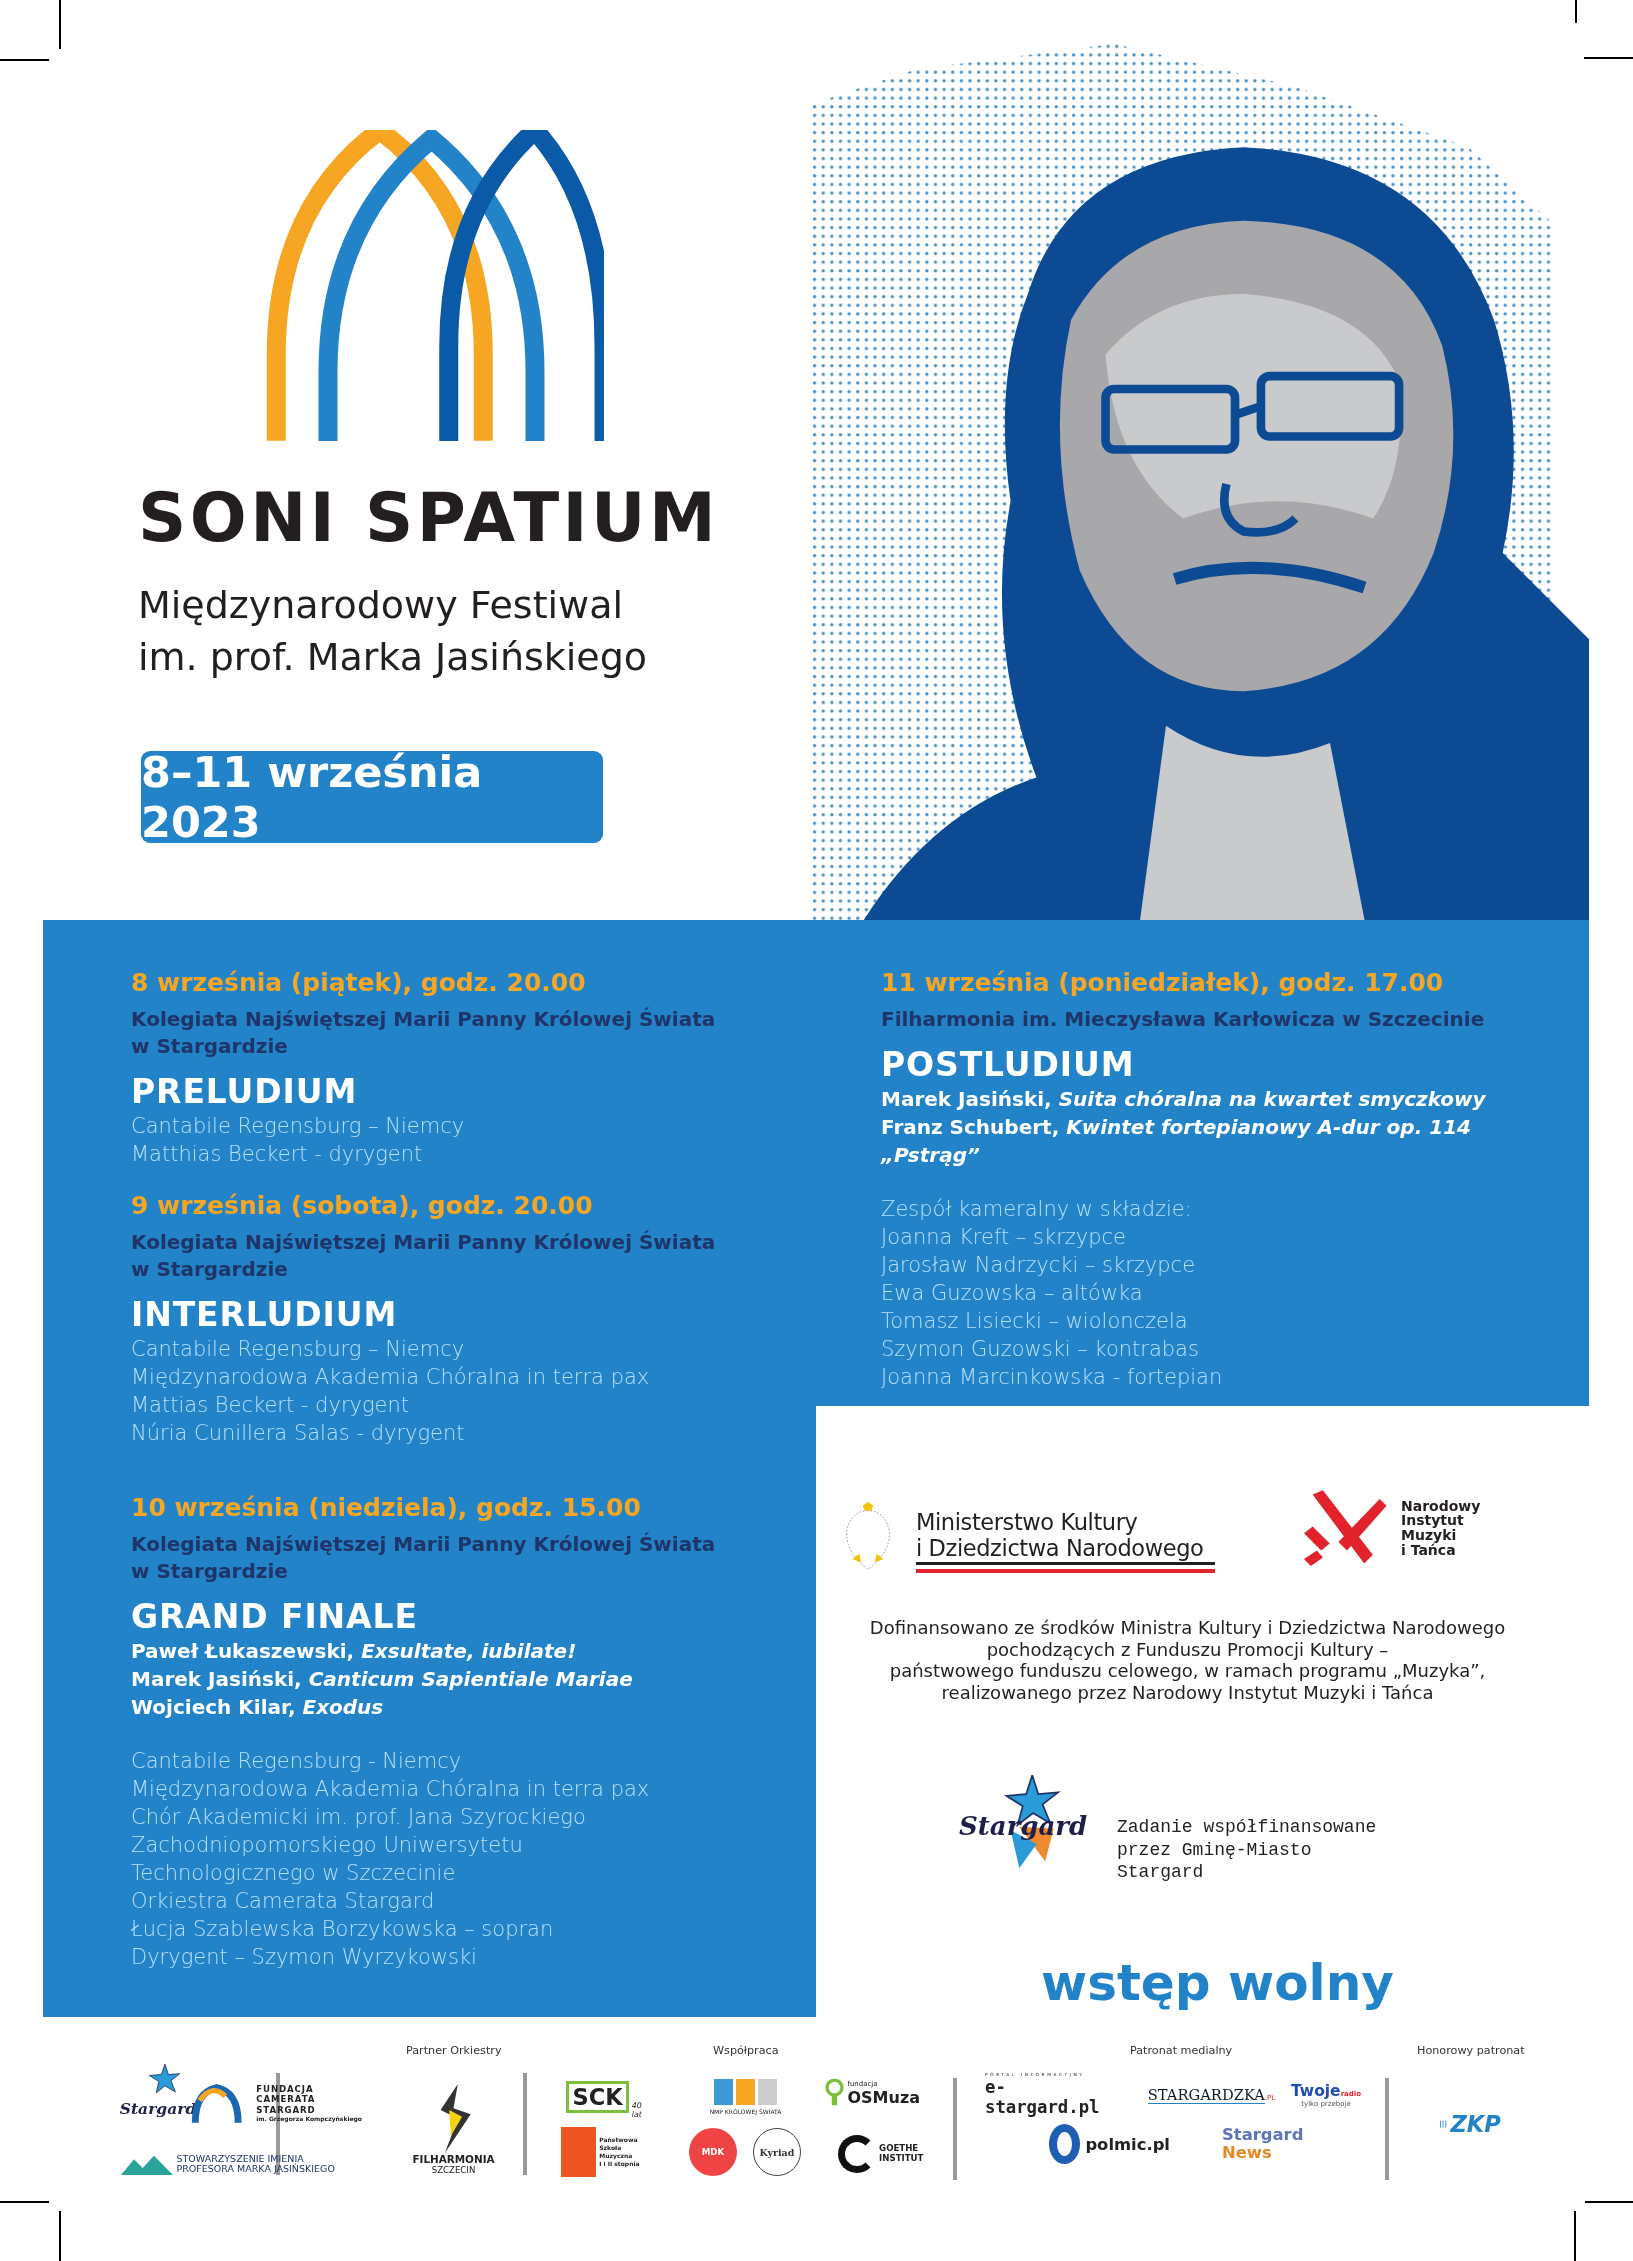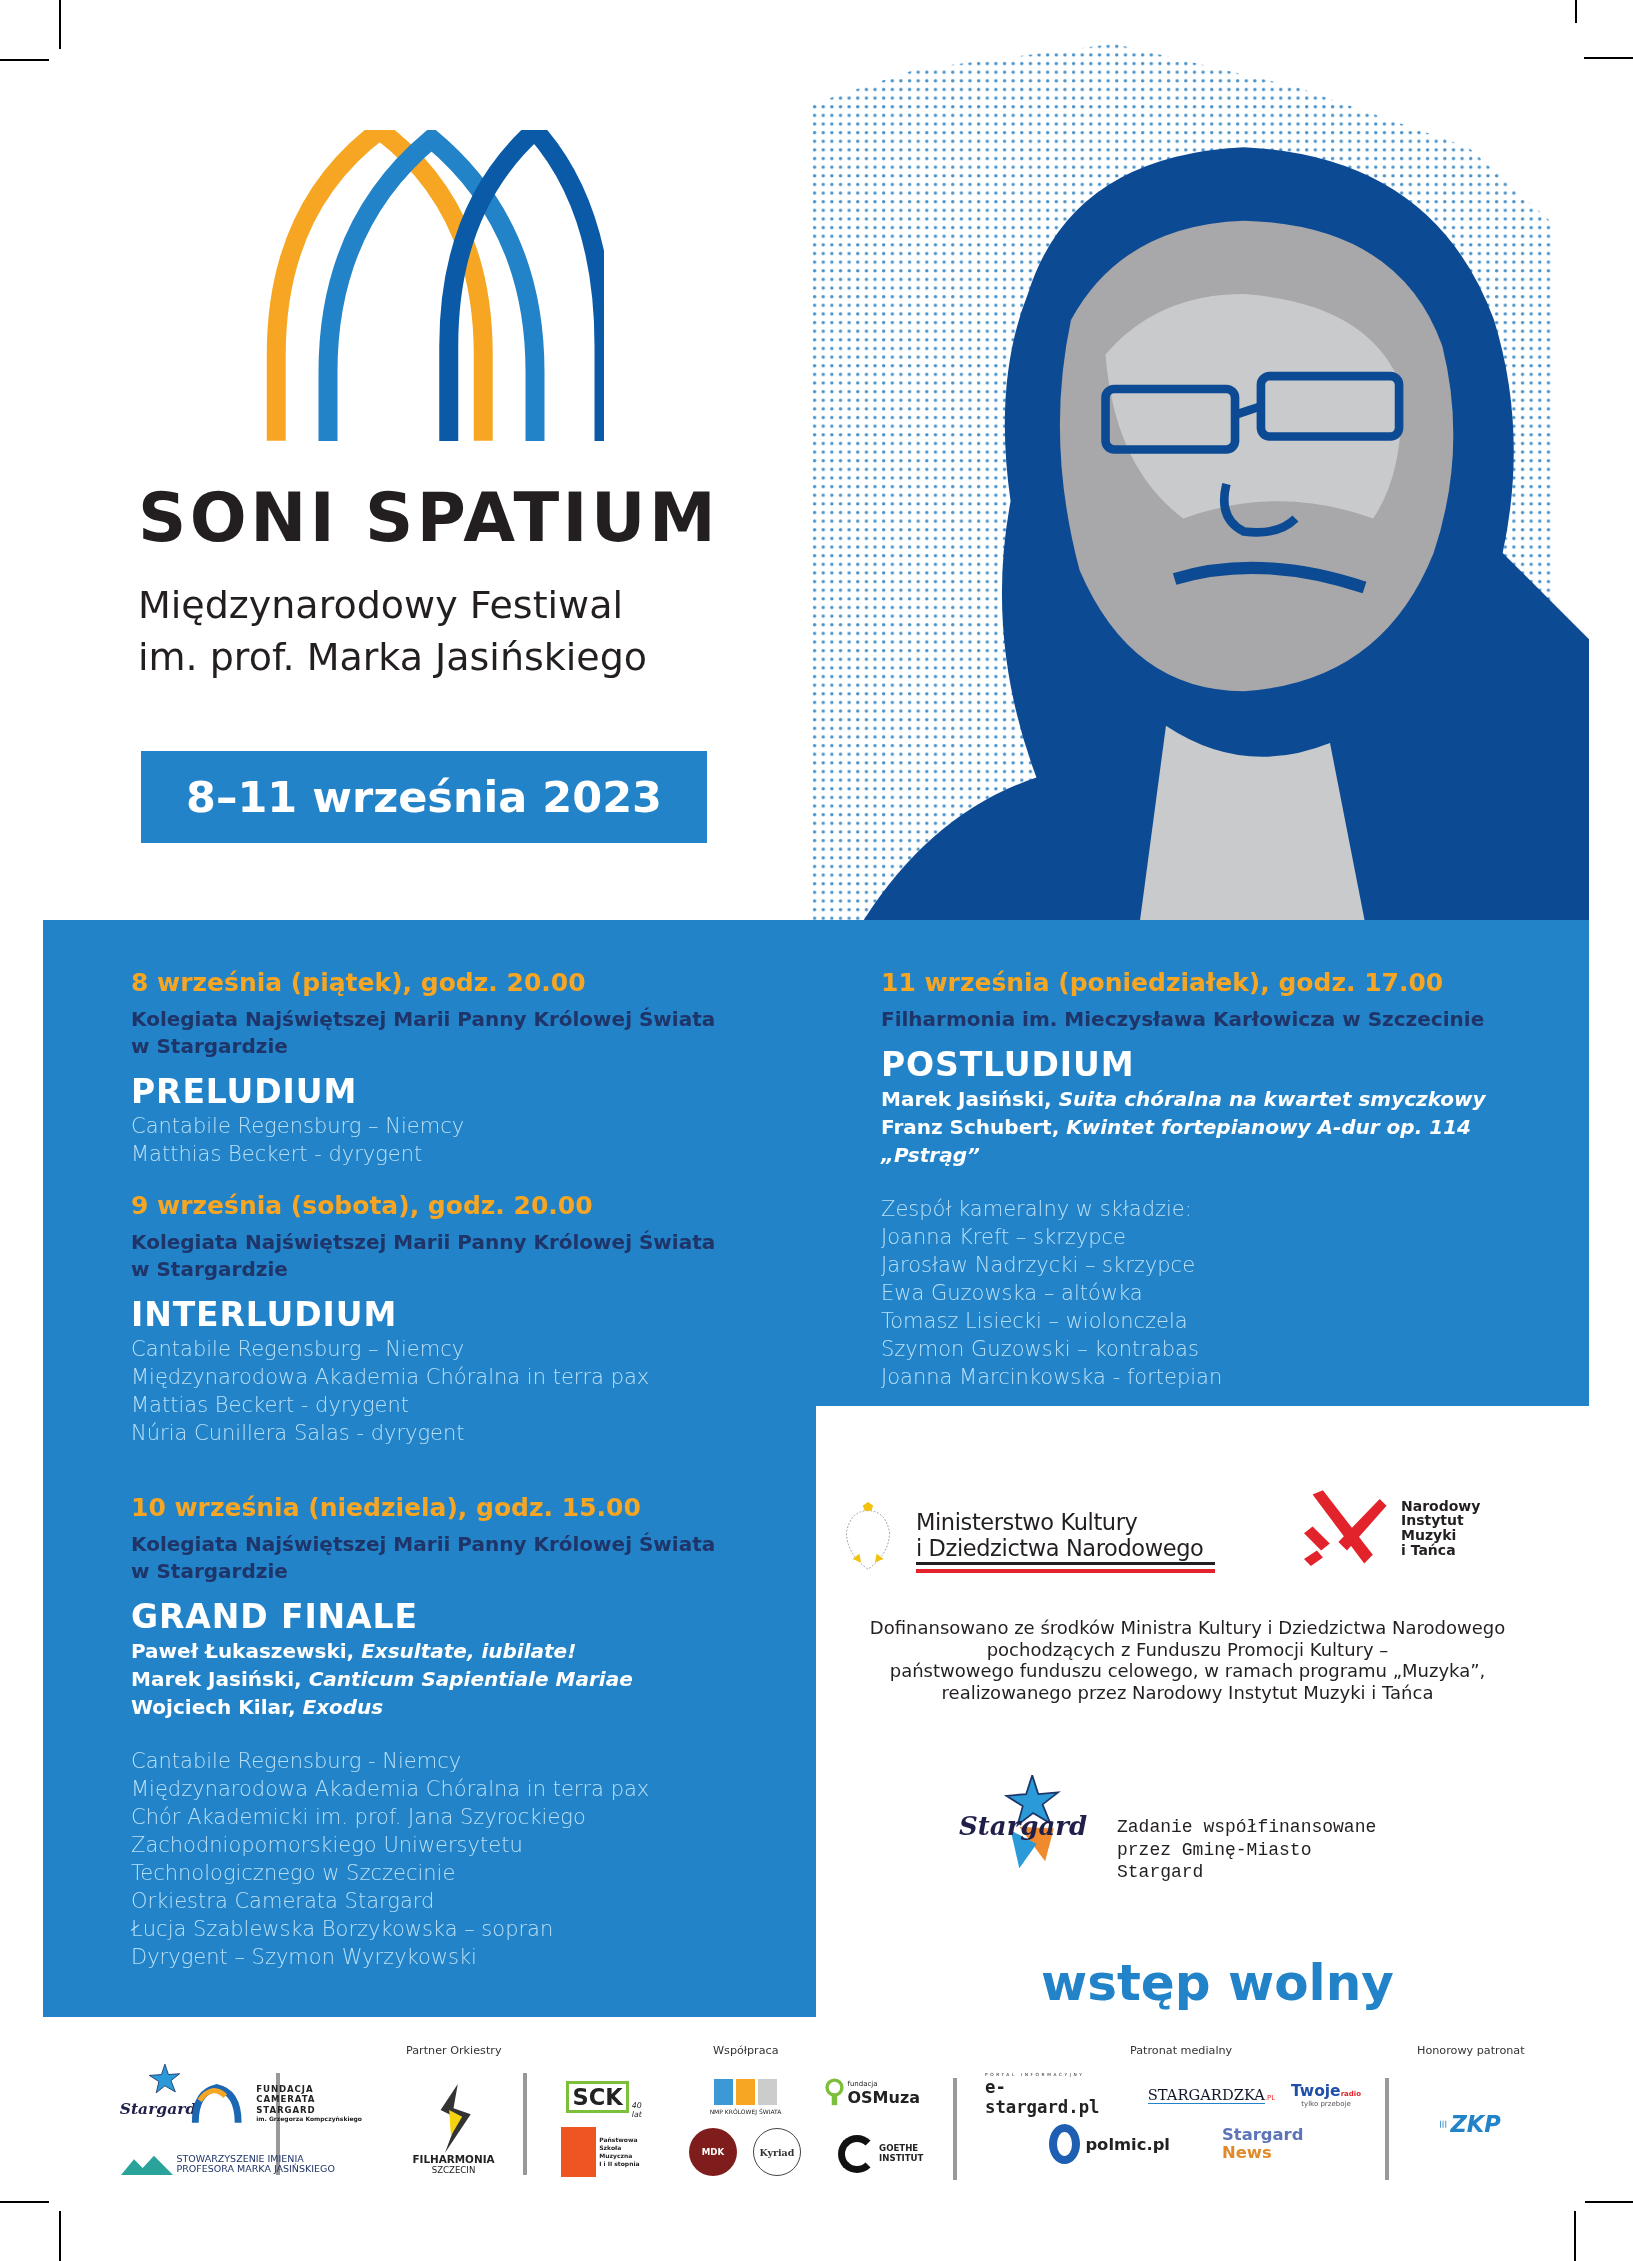--- a/index.html
+++ b/index.html
@@ -5,21 +5,21 @@
   * { box-sizing: border-box; margin: 0; padding: 0; }
   html, body { width: 1633px; height: 2261px; background: #ffffff; overflow: hidden; }
   body { position: relative; font-family: "Liberation Sans", "DejaVu Sans", sans-serif; color: #222; }
 
   .crop { position: absolute; background: #000; }
 
   
   #logo-arches { position: absolute; left: 259px; top: 130px; width: 345px; height: 311px; }
   #brand-title { position: absolute; left: 138px; top: 479px; font-size: 67px; font-weight: 700; letter-spacing: 3.5px; color: #231f20; font-family: "DejaVu Sans", sans-serif; }
   #brand-sub { position: absolute; left: 138px; top: 579px; font-size: 38px; line-height: 52px; color: #231f20; font-family: "DejaVu Sans", sans-serif; }
-  #date-banner { position: absolute; left: 141px; top: 751px; width: 566px; height: 92px; background: #2283c8; color: #fff; font-size: 43px; font-weight: 700; display: flex; align-items: center; justify-content: center; font-family: "DejaVu Sans", sans-serif; }
+  #date-banner { position: absolute; left: 141px; top: 751px; width: 462px; height: 92px; background: #2283c8; color: #fff; font-size: 43px; font-weight: 700; display: flex; align-items: center; justify-content: center; font-family: "DejaVu Sans", sans-serif; border-radius: 9px; }
 
   
   #portrait { position: absolute; left: 812px; top: 35px; width: 777px; height: 885px; overflow: hidden; }
 
   
   #program-left { position: absolute; left: 43px; top: 920px; width: 773px; height: 1097px; background: #2283c8; }
   #program-right { position: absolute; left: 816px; top: 920px; width: 773px; height: 486px; background: #2283c8; }
 
   .ev { position: absolute; }
   .ev-date { color: #f6a623; font-size: 25px; font-weight: 700; line-height: 33px; font-family: "DejaVu Sans", sans-serif; }
@@ -305,21 +305,21 @@
 </div>
 <div class="logo-box" style="left:561px;top:2126px;width:95px;height:52px;">
   <div style="width:35px;height:50px;background:#ef5423;"></div>
   <div style="margin-left:3.5px;font-size:6px;font-weight:700;line-height:7.8px;">
     <div>Państwowa</div>
     <div>Szkoła Muzyczna</div>
     <div>I i II stopnia</div>
   </div>
 </div>
 <div class="logo-box" style="left:687px;top:2126px;width:52px;height:52px;">
-  <div style="width:48px;height:48px;border-radius:50%;background:#7f1d1d;display:flex;align-items:center;justify-content:center;font-size:8.6px;color:#fff;font-weight:700;">MDK</div>
+  <div style="width:48px;height:48px;border-radius:50%;background:#ef4444;display:flex;align-items:center;justify-content:center;font-size:8.6px;color:#fff;font-weight:700;">MDK</div>
 </div>
 <div class="logo-box" style="left:751px;top:2126px;width:52px;height:52px;">
   <div style="width:48px;height:48px;border-radius:50%;border:1.7px solid #444;display:flex;align-items:center;justify-content:center;font-size:9.5px;font-weight:700;color:#333;font-family:'DejaVu Serif',serif;">Kyriad</div>
 </div>
 <div class="logo-box" style="left:833px;top:2132px;width:95px;height:43px;">
   <div style="width:38px;height:38px;border-radius:50%;border:7px solid #111;border-right-color:transparent;"></div>
   <div style="margin-left:3.5px;font-size:8.6px;font-weight:900;line-height:9.5px;">
     <div>GOETHE</div>
     <div>INSTITUT</div>
   </div>

